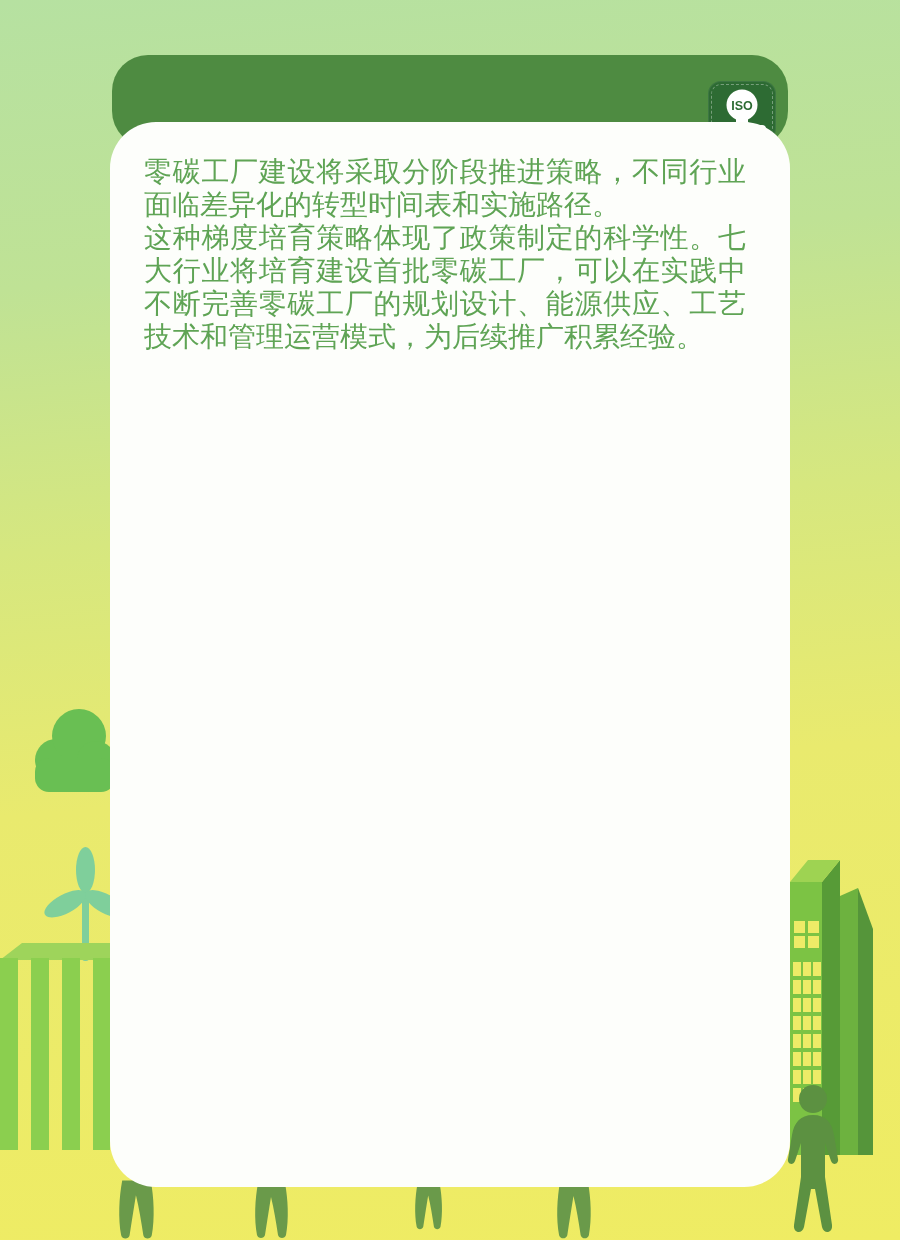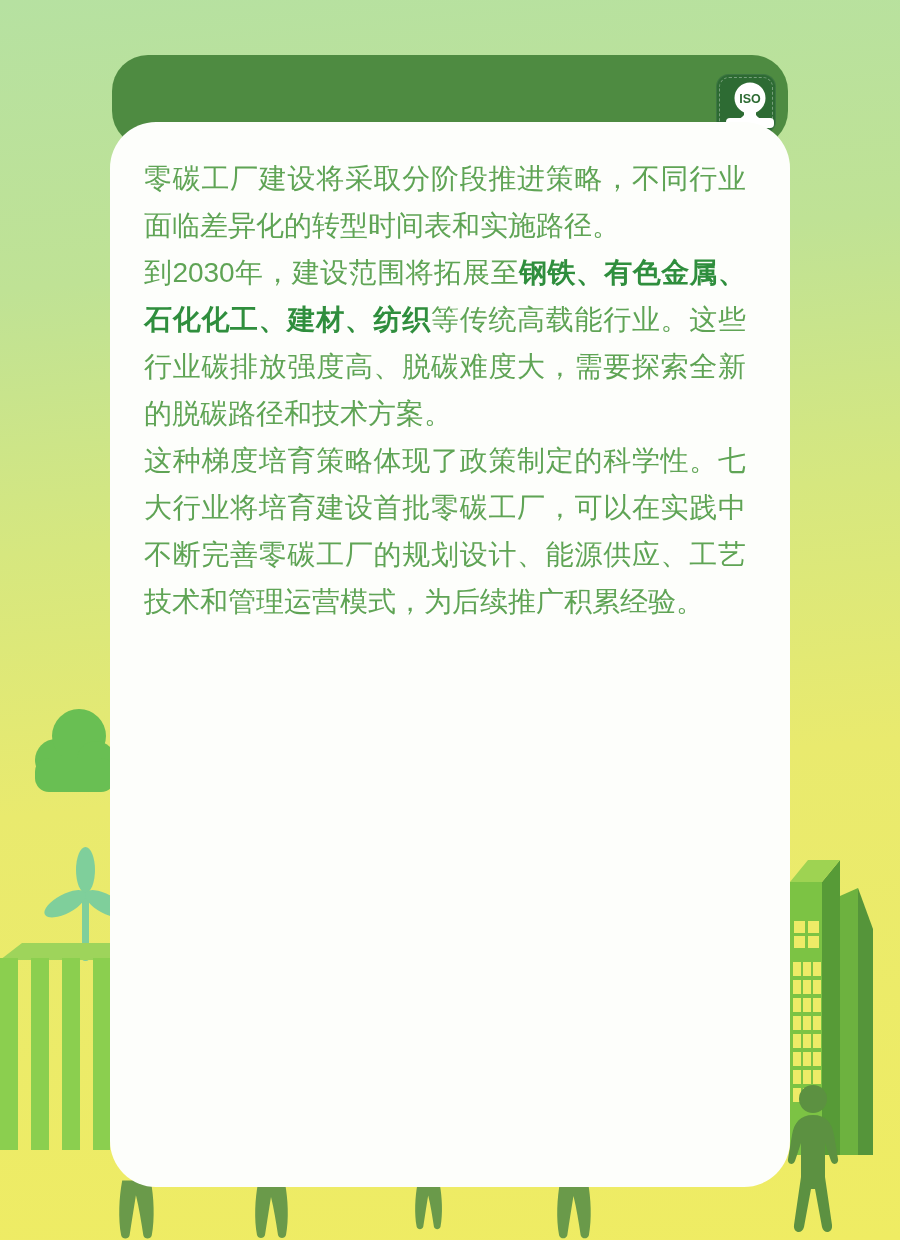--- a/index.html
+++ b/index.html
@@ -13,35 +13,35 @@
   .fence-stripes{
     position:absolute;left:0;top:958px;width:110px;height:192px;
     background:repeating-linear-gradient(90deg,#8bcf4f 0 18px,rgba(0,0,0,0) 18px 31px);
   }
   
   .header-bar{
     position:absolute;left:112px;top:55px;width:676px;height:92px;
     background:#4e8b41;border-radius:36px;z-index:2;
   }
   .iso-badge{
-    position:absolute;right:12px;top:19px;width:60px;height:60px;
+    position:absolute;right:12px;top:26px;width:68px;height:60px;
     background:#2d6b33;border-radius:13px;
     box-shadow:inset 0 0 0 1px rgba(255,255,255,0.08);
   }
   .iso-badge .dashed{
     position:absolute;inset:3px;border:1px dashed rgba(255,255,255,0.35);border-radius:10px;
   }
   
   .card{
     position:absolute;left:110px;top:122px;width:680px;height:1065px;
     background:#fdfefb;border-radius:46px;z-index:3;
     box-sizing:border-box;padding:33px 44px 0 34px;
   }
   .article{
-    color:#5fa455;font-size:28px;line-height:47px;
+    color:#5fa455;font-size:28px;line-height:33px;
     text-align:justify;text-justify:inter-character;
   }
   .article p{margin:0;}
   .article strong{color:#2f8e3d;font-weight:700;}
 </style>
 </head>
 <body>
 
 <svg class="deco" style="left:32px;top:700px;" width="82" height="94" viewBox="0 0 82 94">
   <g fill="#69bf53">
@@ -135,16 +135,15 @@
         <rect x="16" y="56" width="36" height="3.5" rx="1.75"></rect>
       </g>
       <text x="34" y="28.5" text-anchor="middle" font-family="Liberation Sans, sans-serif" font-size="12.5" font-weight="bold" fill="#2d6b33">ISO</text>
     </svg>
   </div>
 </div>
 
 <div class="card">
   <div class="article">
       <p><span>零碳工厂建设将采取分阶段推进策略，不同行业面临差异化的转型时间表和实施路径。</span></p>
-      <p><span>到2030年，建设范围将拓展至</span><strong>钢铁、有色金属、石化化工、建材、纺织</strong><span>等传统高载能行业。这些行业碳排放强度高、脱碳难度大，需要探索全新的脱碳路径和技术方案。</span></p>
       <p><span>这种梯度培育策略体现了政策制定的科学性。七大行业将培育建设首批零碳工厂，可以在实践中不断完善零碳工厂的规划设计、能源供应、工艺技术和管理运营模式，为后续推广积累经验。</span></p>
     </div>
 </div>
 
 </body></html>

